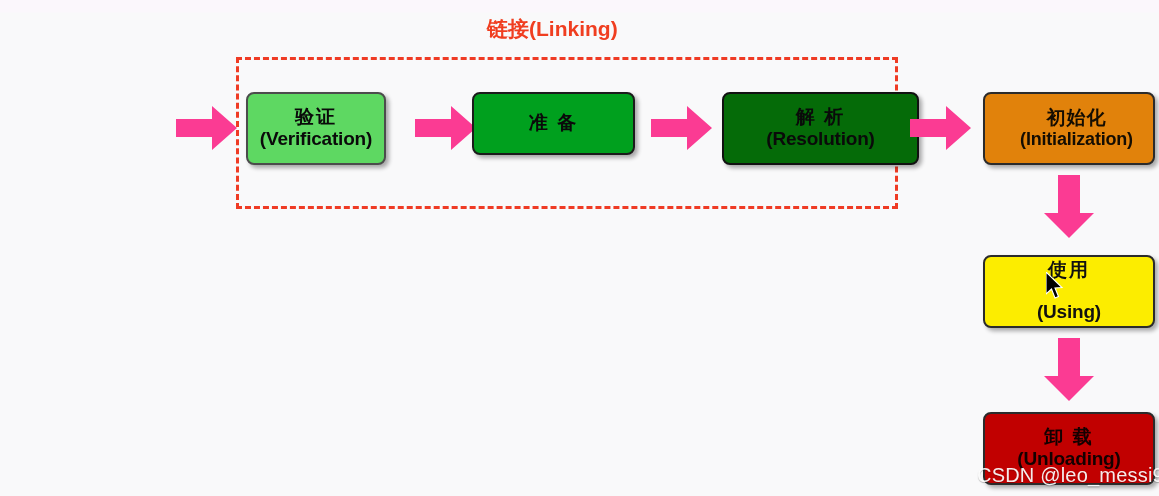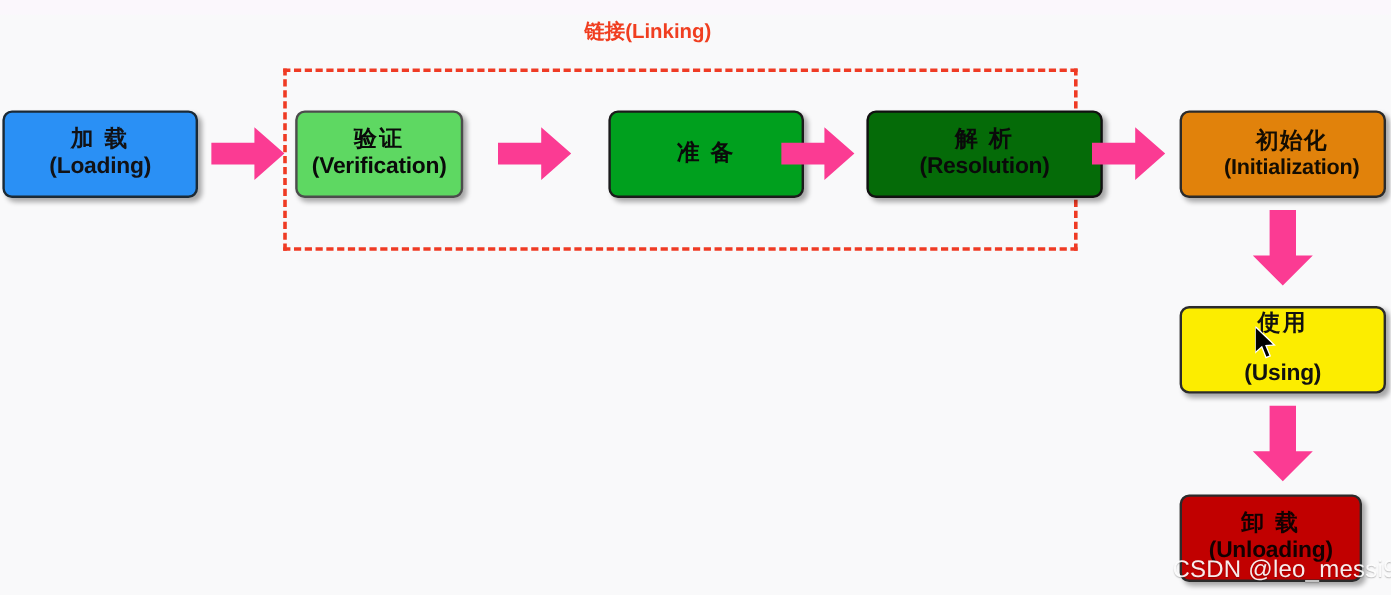--- a/index.html
+++ b/index.html
@@ -55,21 +55,21 @@
     border-color: #1b2a36;
     color: #121215;
   }
   #node-verification {
     left: 246px; top: 92px; width: 140px; height: 73px;
     background: #5ed862;
     border-color: #4c4c4c;
     color: #0a0a0a;
   }
   #node-preparation {
-    left: 507px; top: 92px; width: 163px; height: 73px;
+    left: 472px; top: 92px; width: 163px; height: 63px;
     background: #00a01e;
     border-color: #1b1b1b;
     color: #0a0a0a;
   }
   #node-resolution {
     left: 722px; top: 92px; width: 197px; height: 73px;
     background: #056b08;
     border-color: #111;
     color: #0a0a0a;
   }
@@ -81,42 +81,42 @@
     padding-left: 15px;
   }
   #node-using {
     left: 983px; top: 255px; width: 172px; height: 73px;
     background: #fced00;
     border-color: #2b2b2b;
     color: #111;
     gap: 20px;
   }
   #node-unloading {
-    left: 983px; top: 412px; width: 152px; height: 73px;
+    left: 983px; top: 412px; width: 172px; height: 73px;
     background: #c10000;
     border-color: #2b2b2b;
     color: #140000;
   }
   #node-initialization .cn, #node-using .cn { letter-spacing: 2px; }
   #node-initialization .cn { letter-spacing: 1px; }
   #node-initialization .en { font-size: 18px; }
 
   
   #linking-group {
     position: absolute;
     left: 236px; top: 57px;
     width: 662px; height: 152px;
     border: 3px dashed #ef3b24;
     box-sizing: border-box;
     background: transparent;
   }
   #linking-label {
     position: absolute;
     left: 487px; top: 15px;
-    font-size: 17px;
+    font-size: 21px;
     font-weight: bold;
     color: #f03e20;
     letter-spacing: 0px;
     white-space: nowrap;
   }
 
   
   .arrow {
     position: absolute;
   }
@@ -149,24 +149,20 @@
   }
 </style>
 </head>
 <body>
 
 <div id="canvas">
 
   <div id="linking-group"></div>
   <div id="linking-label">链接(Linking)</div>
 
-  <div class="node" id="node-loading">
-    <div class="cn">加 载</div>
-    <div class="en">(Loading)</div>
-  </div>
 
   <div class="arrow" id="arrow-loading-verification">
     <svg width="62" height="48" viewBox="0 0 62 48">
       <polygon points="0,15 36,15 36,2 61,24 36,46 36,33 0,33" fill="#fb3b93"></polygon>
     </svg>
   </div>
 
   <div class="node" id="node-verification">
     <div class="cn">验证</div>
     <div class="en">(Verification)</div>

